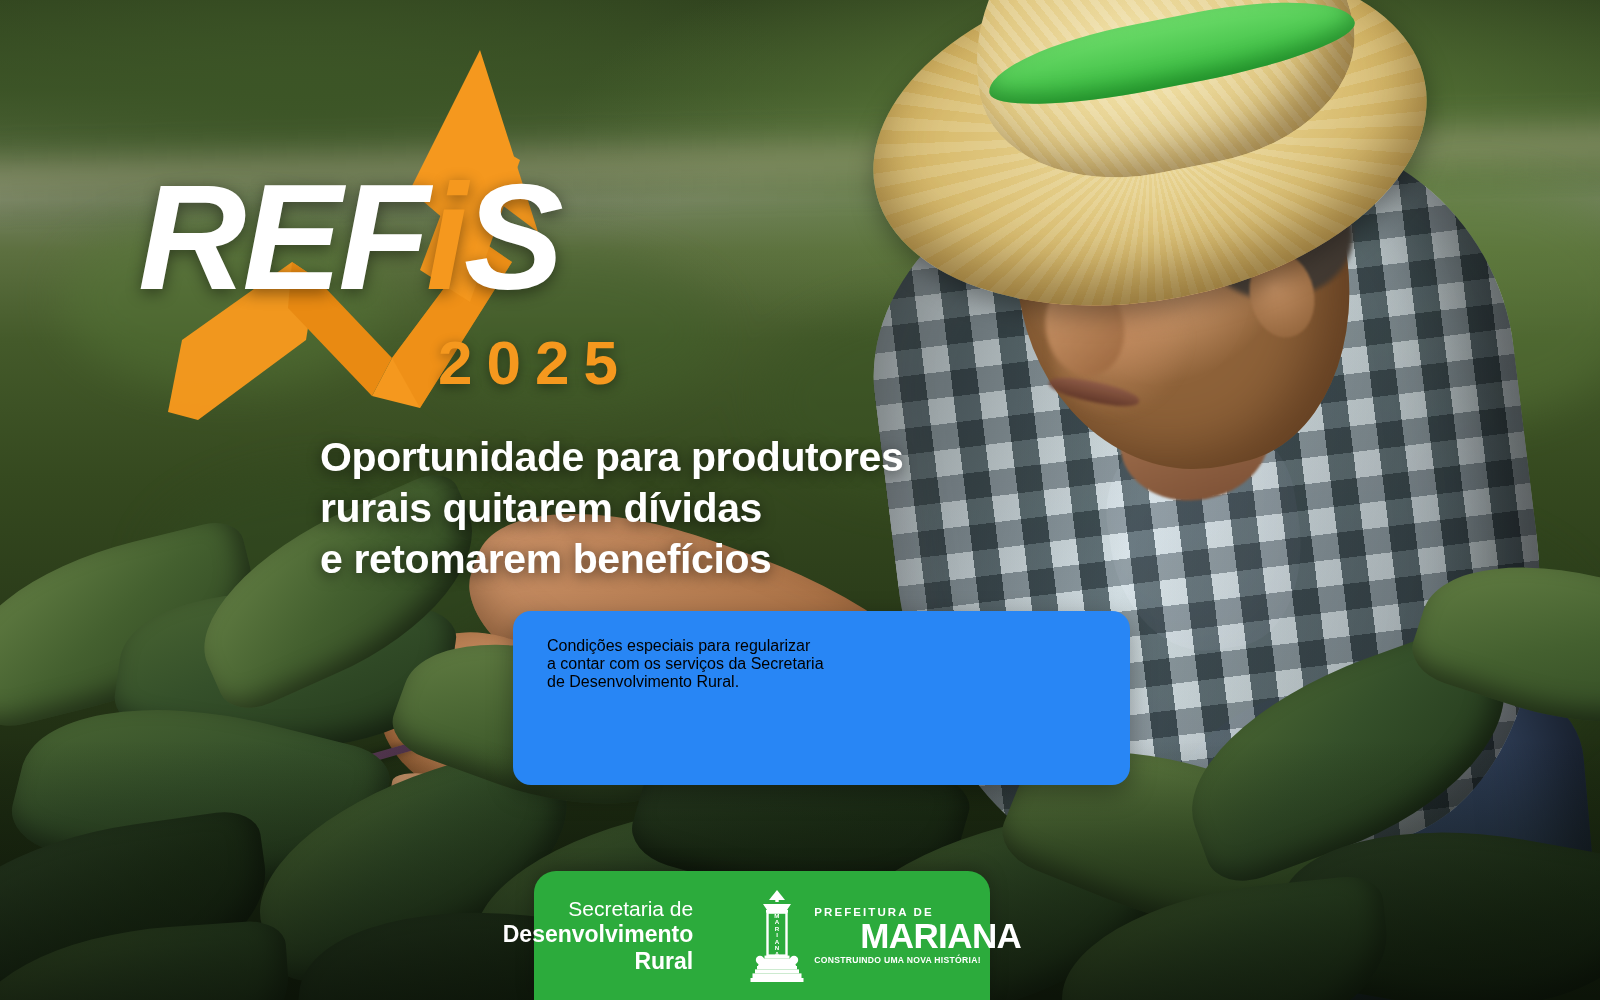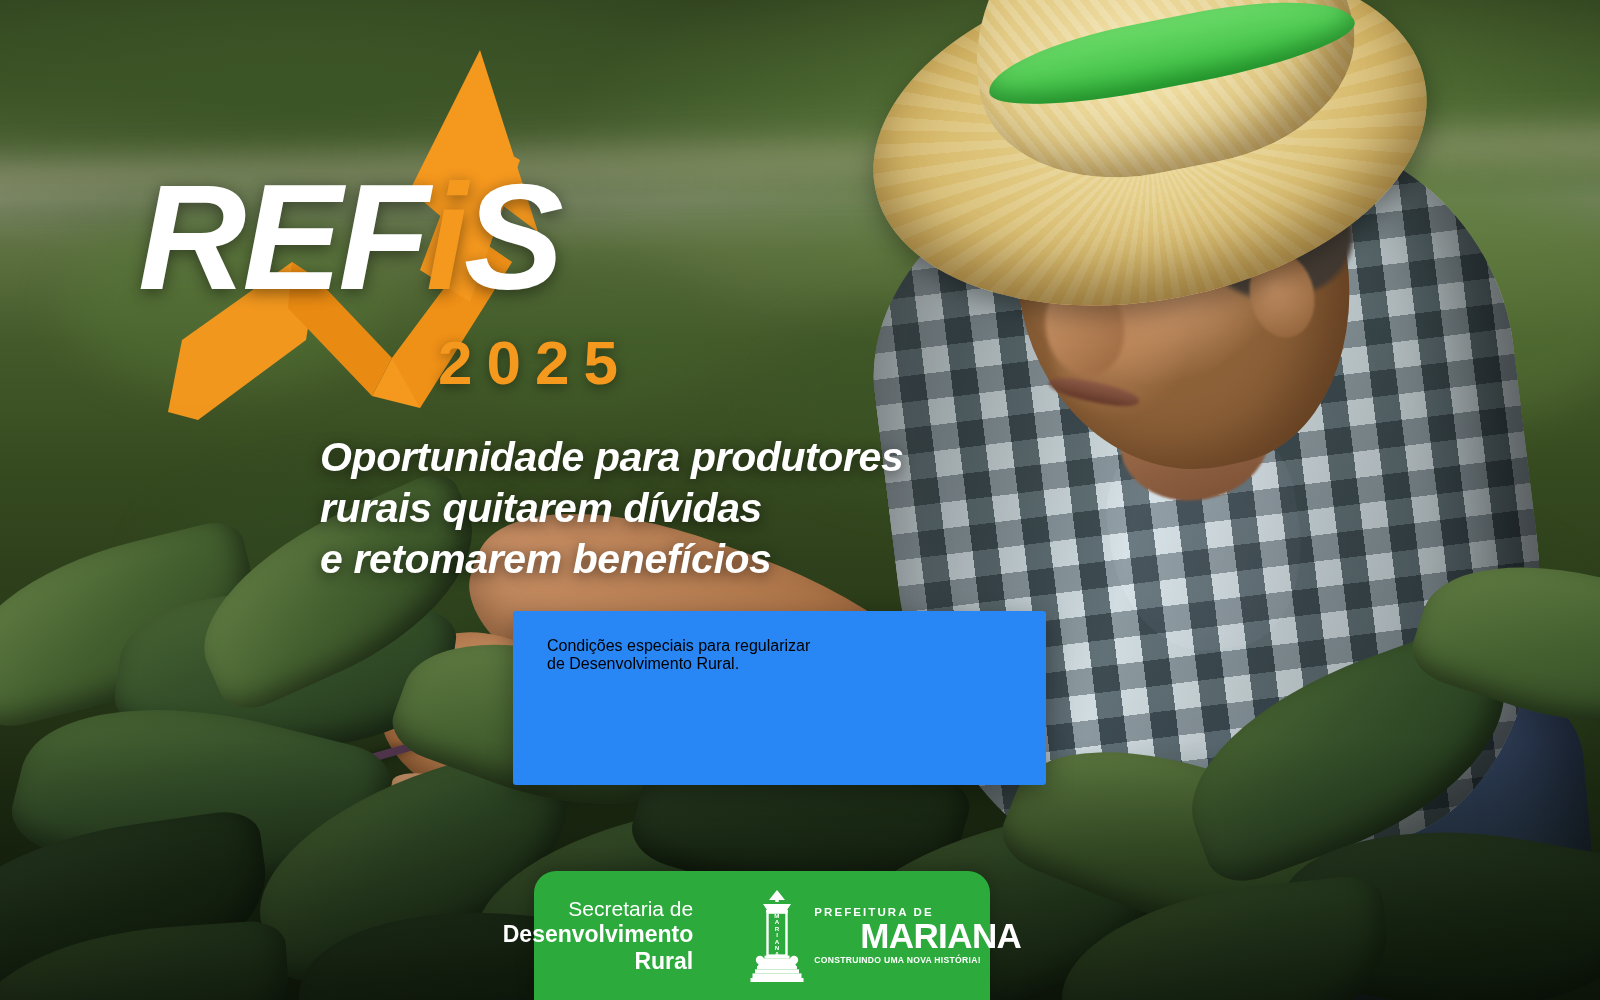--- a/index.html
+++ b/index.html
@@ -226,26 +226,26 @@
     text-shadow:0 3px 12px rgba(0,0,0,.4);
   }
 
   
   .headline {
     position:absolute; left:320px; top:432px; width:700px;
     font-size:41px; font-weight:700; color:#ffffff;
     line-height:1.24; letter-spacing:-.4px;
     text-shadow:0 3px 14px rgba(0,0,0,.55);
   }
-  .headline div { white-space:nowrap;font-style:italic; }
+  .headline div { white-space:nowrap; }
 
   
   .info-box {
-    position:absolute; left:513px; top:611px; width:533px; height:174px;
-    background:#2886F5; border-radius:3px;
+    position:absolute; left:513px; top:611px; width:617px; height:174px;
+    background:#2886F5; border-radius:18px;
     box-shadow:0 8px 26px rgba(0,0,0,.35);
     padding:26px 30px 0 34px;
   }
   .info-box p {
     font-size:27.5px; font-weight:400; color:#ffffff;
     line-height:1.33; letter-spacing:-.1px;
   }
 
   
   .footer-bar {
@@ -356,20 +356,21 @@
   <div class="headline">
     <div>Oportunidade para produtores</div>
     <div>rurais quitarem dívidas</div>
     <div>e retomarem benefícios</div>
   </div>
 
   <div class="info-box">
     <p>
       </p>
       <div>Condições especiais para regularizar</div>
+      <div>a contar com os serviços da Secretaria</div>
       <div>de Desenvolvimento Rural.</div>
     <p></p>
   </div>
 
   <div class="footer-bar">
     <div class="sec-text">
       <div class="sec-line1">Secretaria de</div>
       <div class="sec-line2">Desenvolvimento Rural</div>
     </div>
 

